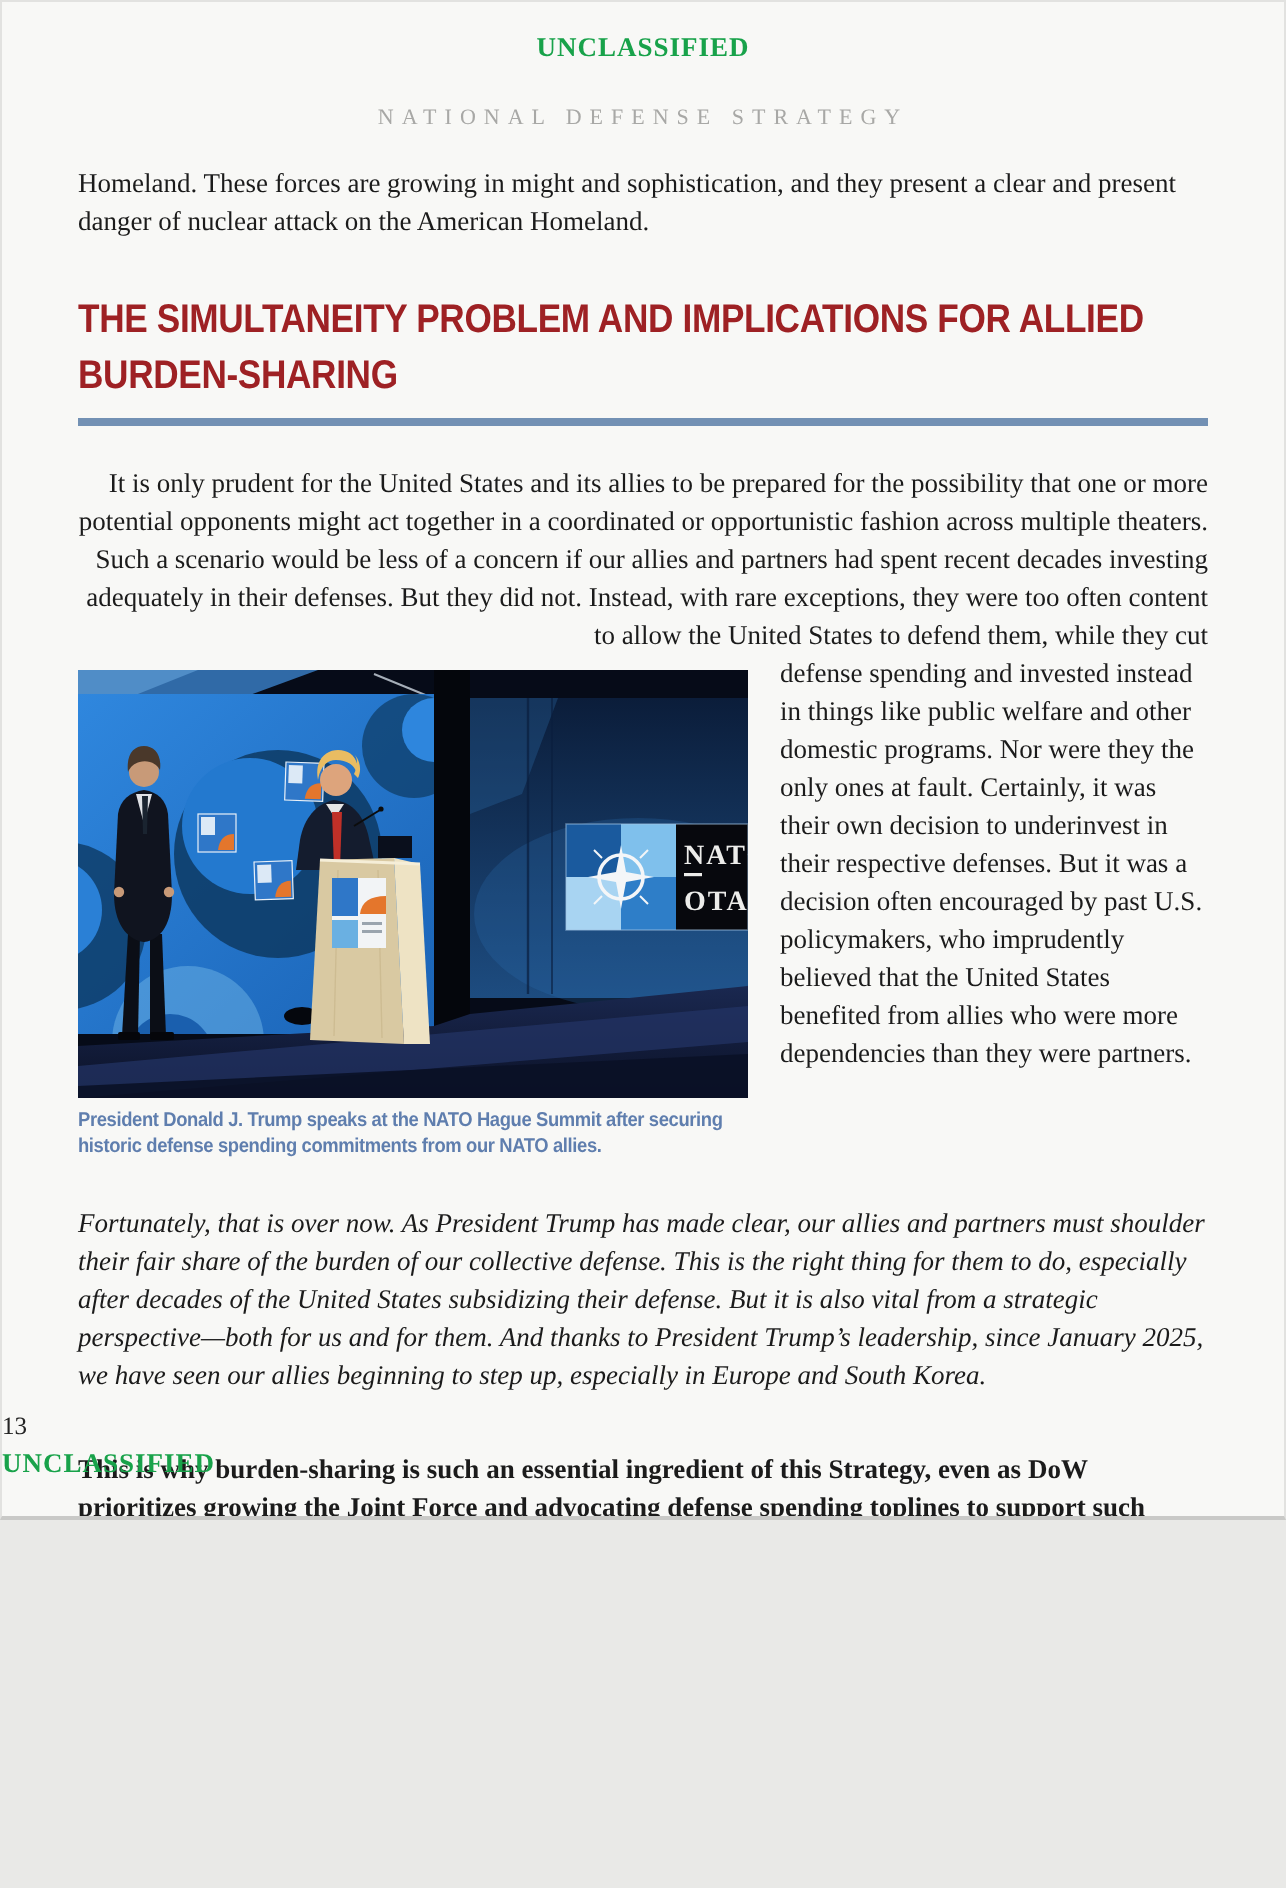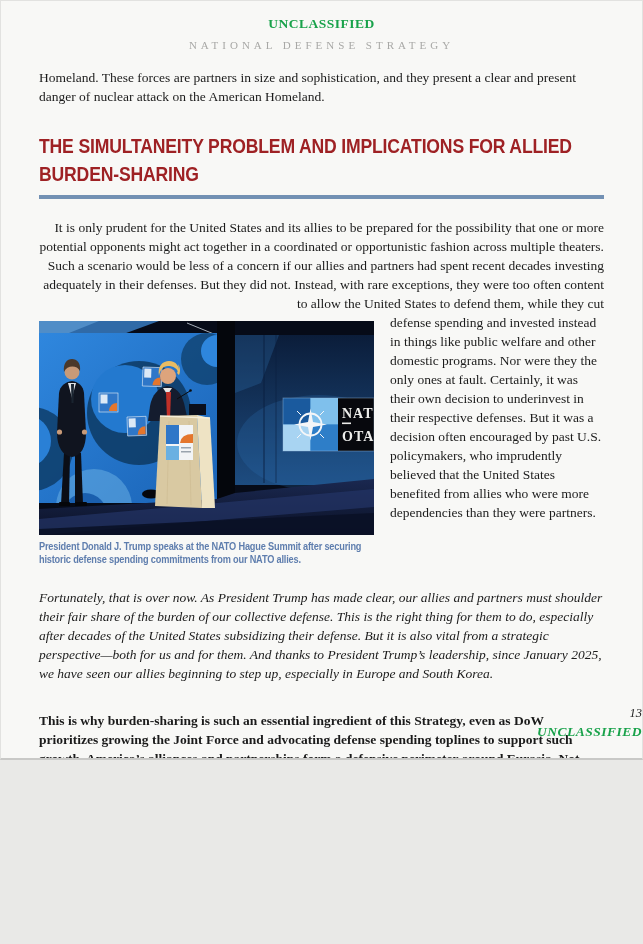--- a/index.html
+++ b/index.html
@@ -3,58 +3,58 @@
 <meta charset="utf-8">
 <style>
   html,body{margin:0;padding:0;background:#e9e9e7;}
   .page{
     width:643px;height:760px;box-sizing:border-box;position:relative;
     background:#f8f8f6;border:1px solid #e2e2e0;border-bottom:2px solid #c9c9c7;
     font-family:"Liberation Serif",serif;color:#1b1b1b;overflow:hidden;
   }
   .header{text-align:center;padding-top:15px;}
   .clsf{color:var(--green,#18a24a);font-weight:bold;font-size:13.5px;letter-spacing:.5px;}
-  .doctitle{color:#a8a8a6;font-size:11px;letter-spacing:4px;margin-top:7px;text-align:center;}
+  .doctitle{color:#a8a8a6;font-size:11px;letter-spacing:4px;margin-top:21px;text-align:center;}
   .content{margin:0 38px;}
   .bodytext{font-size:13.5px;line-height:19px;text-align:left;}
   .intro{margin:17px 0 0;}
   h1{
     color:var(--red,#9e2124);font-family:"Liberation Sans",sans-serif;font-weight:bold;
     font-size:20px;line-height:27.5px;letter-spacing:-.2px;margin:27px 0 0;
     width:644px;transform:scaleX(.88);transform-origin:left top;
   }
   .rule{height:4px;background:var(--rule,#7391b4);margin-top:7px;}
   .p1{margin:19px 0 0;text-align:right;}
   .p1wrap{margin:0;}
   figure{float:left;width:335px;margin:8px 16px 0 0;padding:0;}
   figure svg{display:block;}
   figcaption{
     margin-top:5px;width:364px;transform:scaleX(.92);transform-origin:left top;
     font-family:"Liberation Sans",sans-serif;font-weight:bold;font-size:10px;line-height:13px;
     letter-spacing:-.2px;color:var(--caption,#5f7eae);
   }
   .p2{clear:both;padding-top:22px;margin:0;font-style:italic;}
   .p3{margin:28px 0 0;font-weight:bold;}
-  .footer{position:absolute;left:0;right:0;bottom:18px;text-align:right;font-style:italic;}
+  .footer{position:absolute;left:0;right:0;bottom:18px;text-align:left;}
   .pagenum{font-size:12.5px;color:#242424;}
   .footer .clsf{display:block;margin-top:3px;}
 </style>
 </head>
 <body>
 
 <div class="page">
 
   <div class="header">
     <div class="clsf">UNCLASSIFIED</div>
     <div class="doctitle">NATIONAL DEFENSE STRATEGY</div>
   </div>
 
   <div class="content">
 
-    <p class="bodytext intro">Homeland. These forces are partners in size and sophistication, and they present a clear and present danger of nuclear attack on the American Homeland.</p>
+    <p class="bodytext intro">Homeland. These forces are growing in might and sophistication, and they present a clear and present danger of nuclear attack on the American Homeland.</p>
 
     <h1>THE SIMULTANEITY PROBLEM AND IMPLICATIONS FOR ALLIED BURDEN-SHARING</h1>
     <div class="rule"></div>
 
     <p class="bodytext p1">It is only prudent for the United States and its allies to be prepared for the possibility that one or more potential opponents might act together in a coordinated or opportunistic fashion across multiple theaters. Such a scenario would be less of a concern if our allies and partners had spent recent decades investing adequately in their defenses. But they did not. Instead, with rare exceptions, they were too often content to allow the United States to defend them, while they cut</p>
 
     <figure>
       <svg width="335" height="214" viewBox="0 0 335 214" xmlns="http://www.w3.org/2000/svg">
         <defs>
           <linearGradient id="gBright" x1="0" y1="0" x2="1" y2="1">

